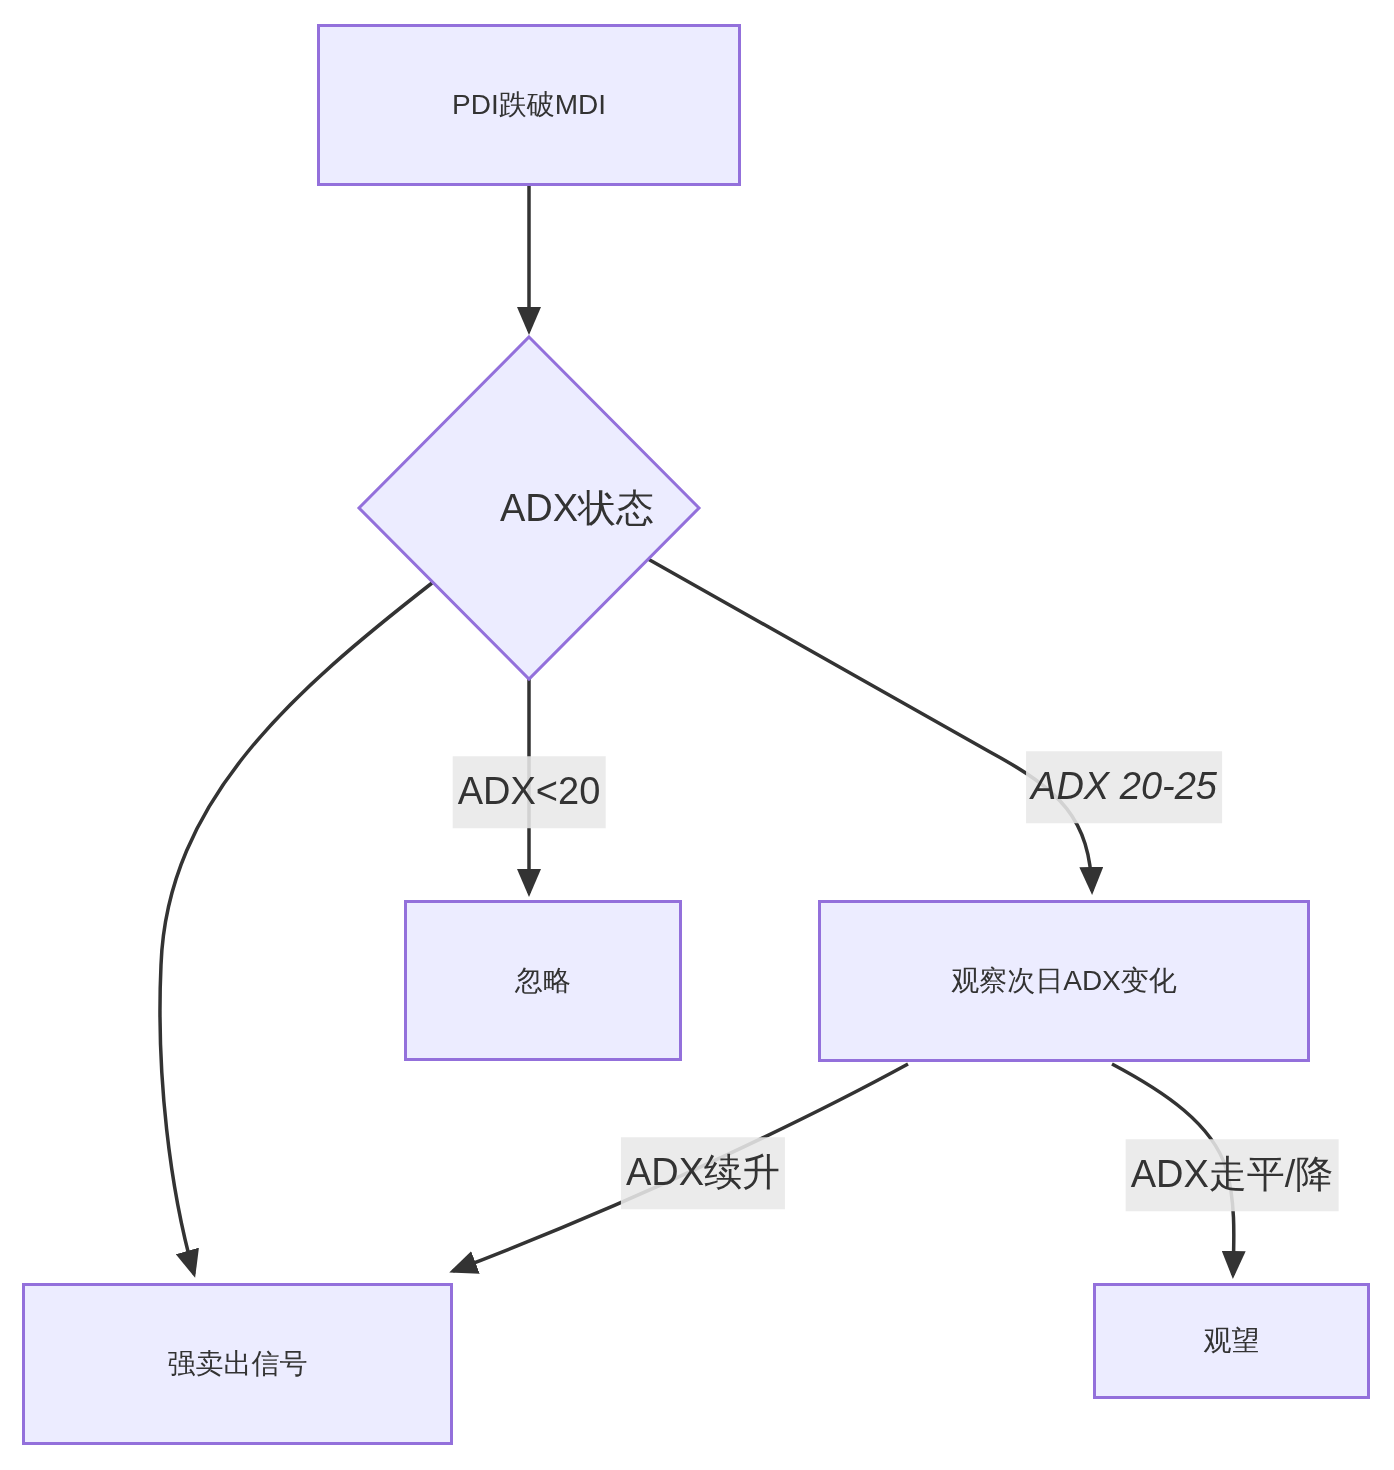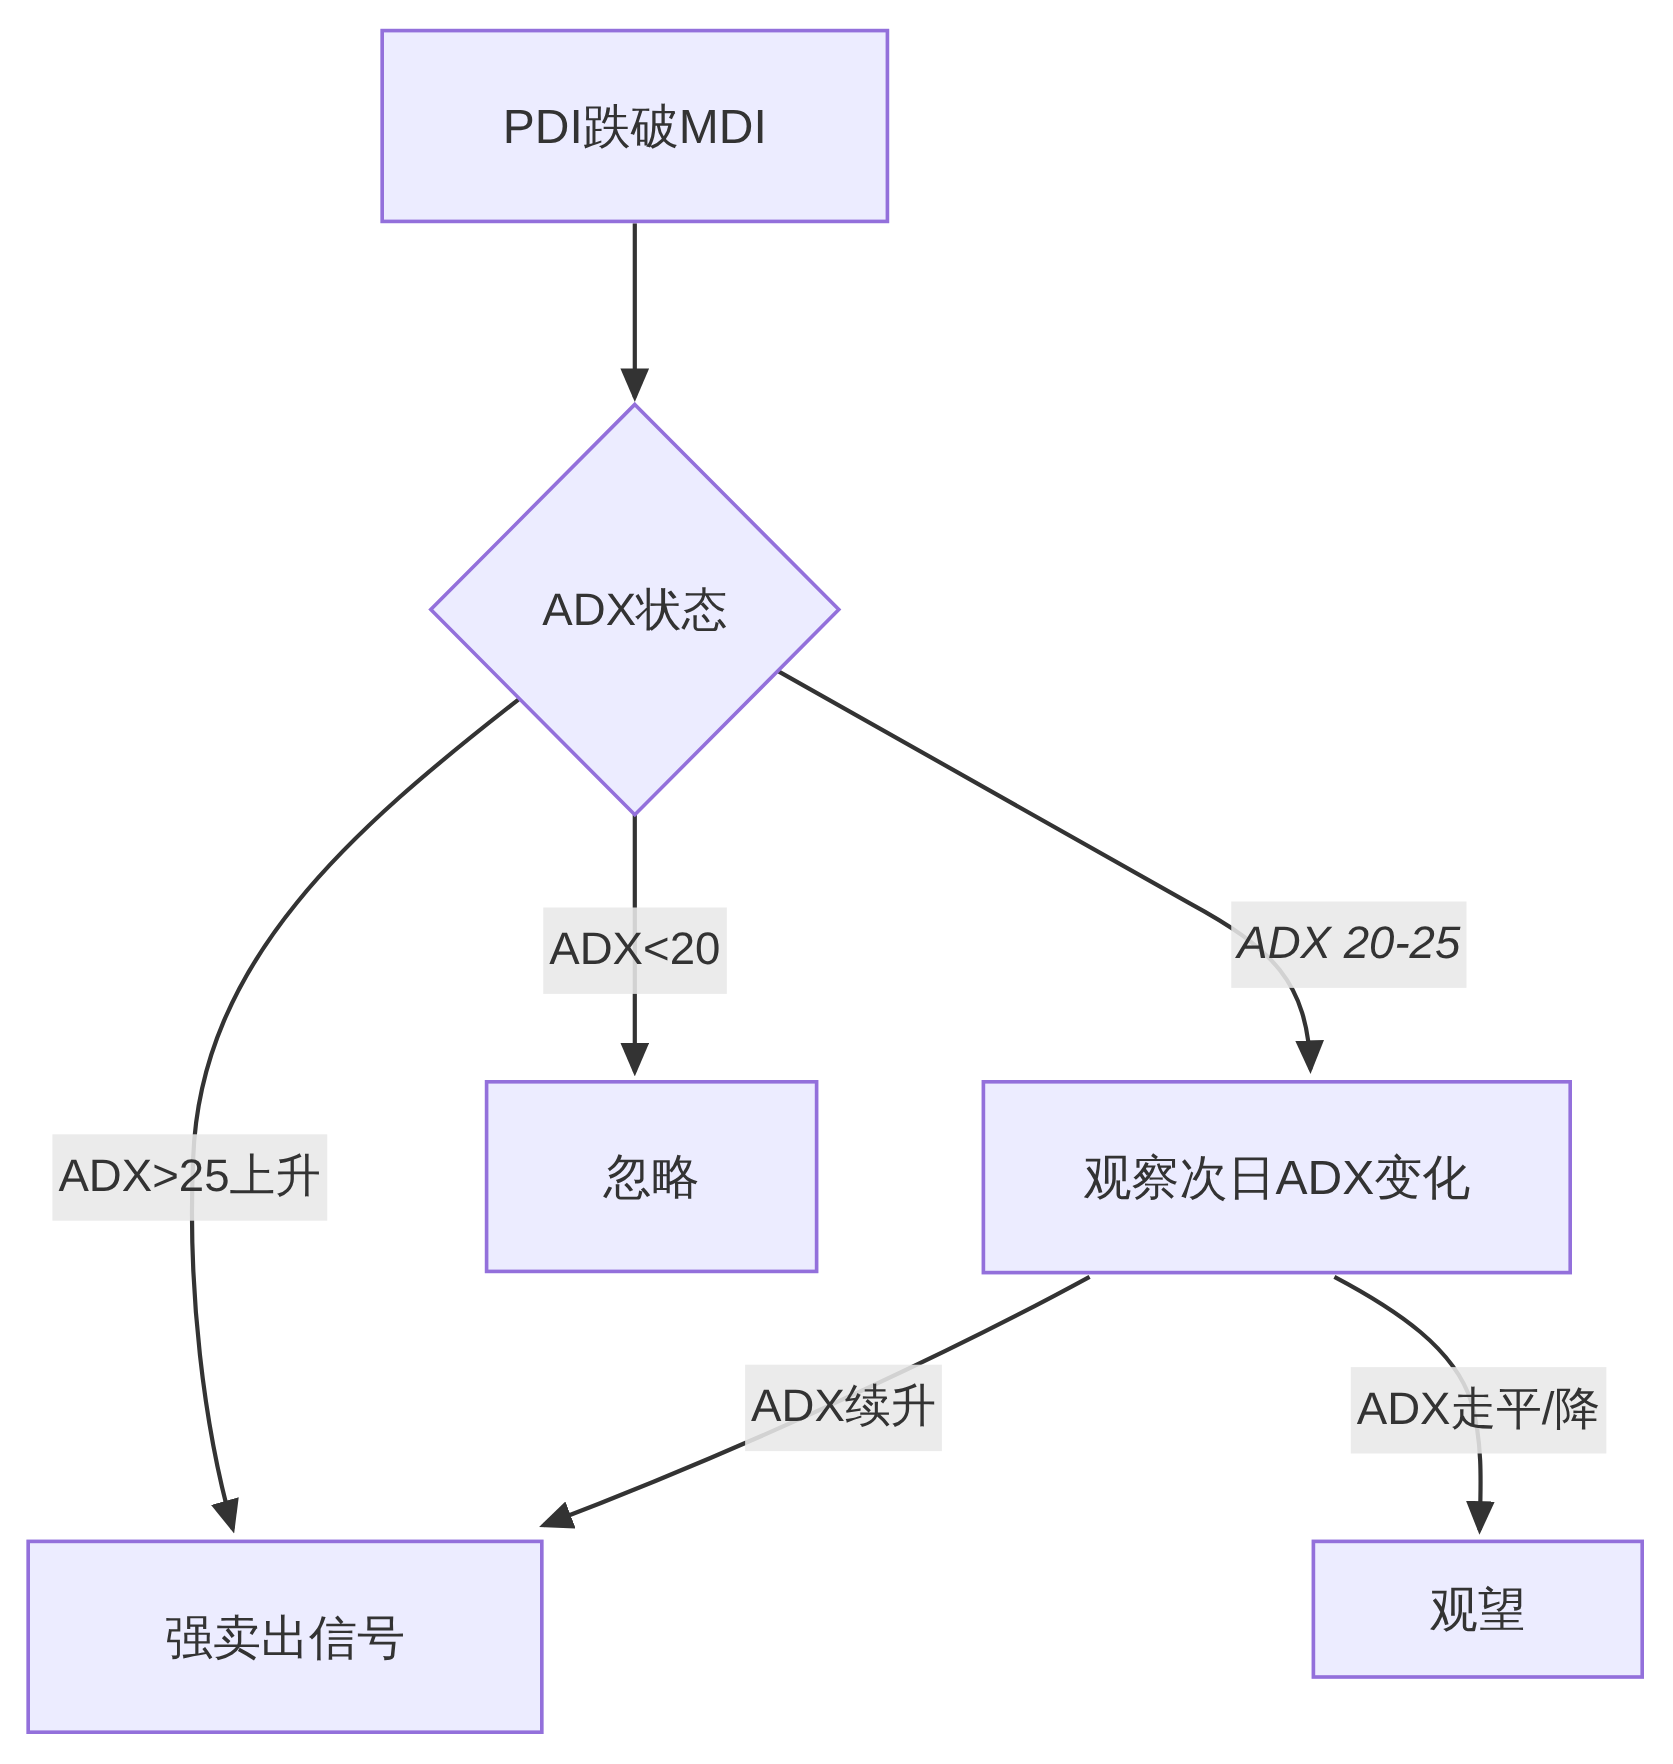--- a/index.html
+++ b/index.html
@@ -22,30 +22,31 @@
   }
   .node {
     position: absolute;
     box-sizing: border-box;
     background: #ECECFF;
     border: 3px solid #9370DB;
     display: flex;
     align-items: center;
     justify-content: center;
     color: #333333;
-    font-size: 40px;
+    font-size: 28px;
     text-align: center;
     white-space: nowrap;
   }
   .diamond-label {
     position: absolute;
     transform: translate(-50%, -50%);
     color: #333333;
     font-size: 38px;
     white-space: nowrap;
+    margin-left: 48px;
   }
   .edge-label {
     position: absolute;
     transform: translate(-50%, -50%);
     background: rgba(232, 232, 232, 0.88);
     color: #333333;
     font-size: 38px;
     padding: 12px 5px;
     white-space: nowrap;
     line-height: 1.25;
@@ -90,21 +91,20 @@
   <div class="node" style="left:22px; top:1283px; width:431px; height:162px;">
     <span>强卖出信号</span>
   </div>
 
   <div class="node" style="left:1093px; top:1283px; width:277px; height:116px;">
     <span>观望</span>
   </div>
 
   <div class="diamond-label" style="left:529px; top:508px;">ADX状态</div>
 
-  <div class="edge-label" style="left:158px; top:981px;">ADX&gt;25上升</div>
 
   <div class="edge-label" style="left:529px; top:792px;">ADX&lt;20</div>
 
   <div class="edge-label" style="left:1124px; top:787px;font-style:italic;">ADX 20-25</div>
 
   <div class="edge-label" style="left:703px; top:1173px;text-align:center;">ADX续升</div>
 
   <div class="edge-label" style="left:1232px; top:1175px;">ADX走平/降</div>
 
 </div>

